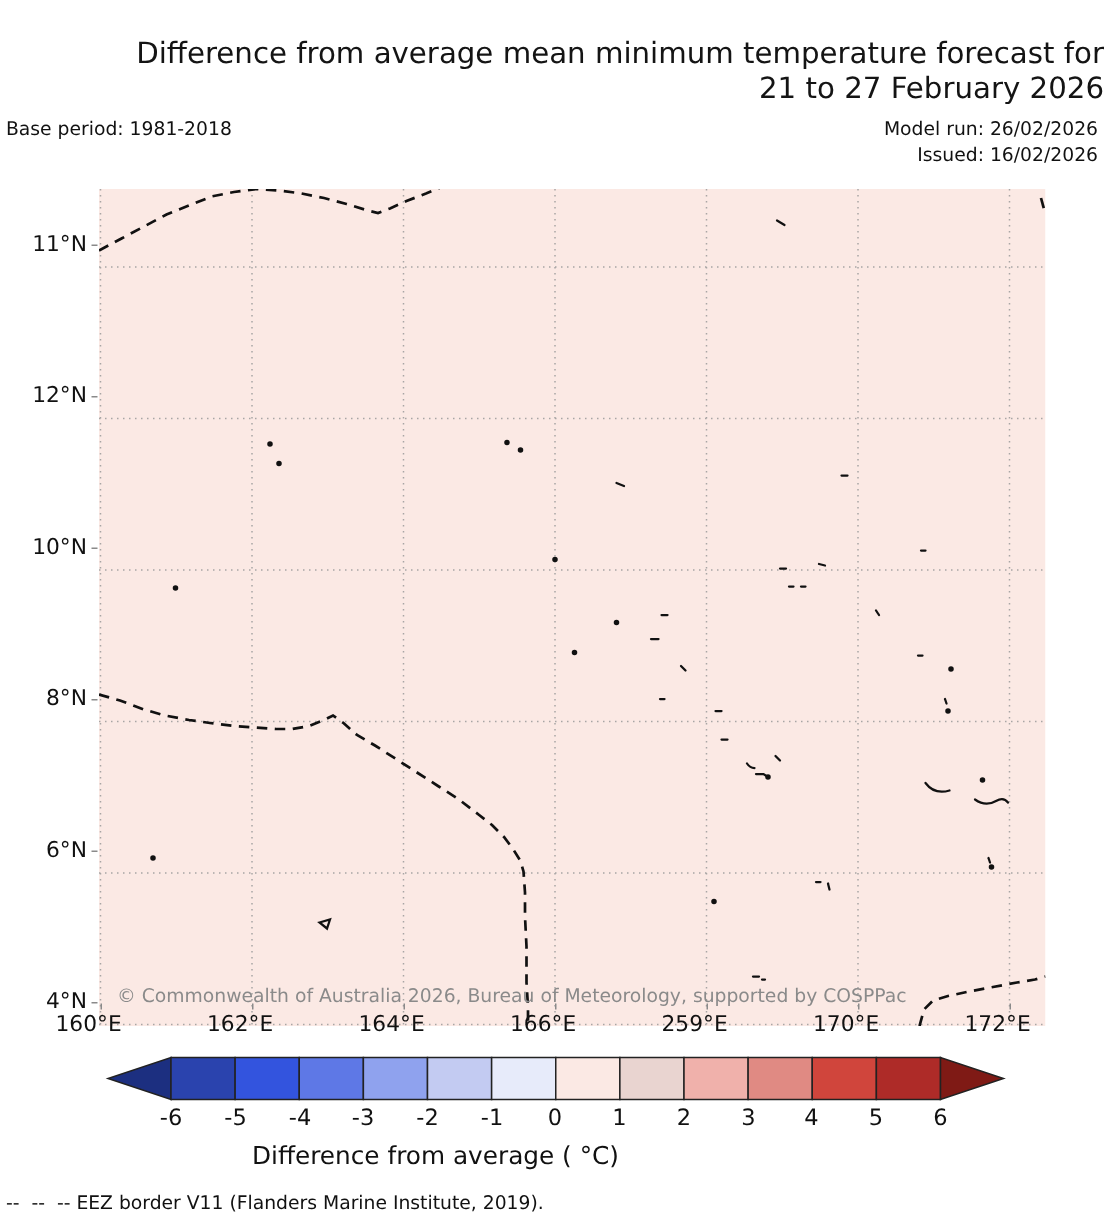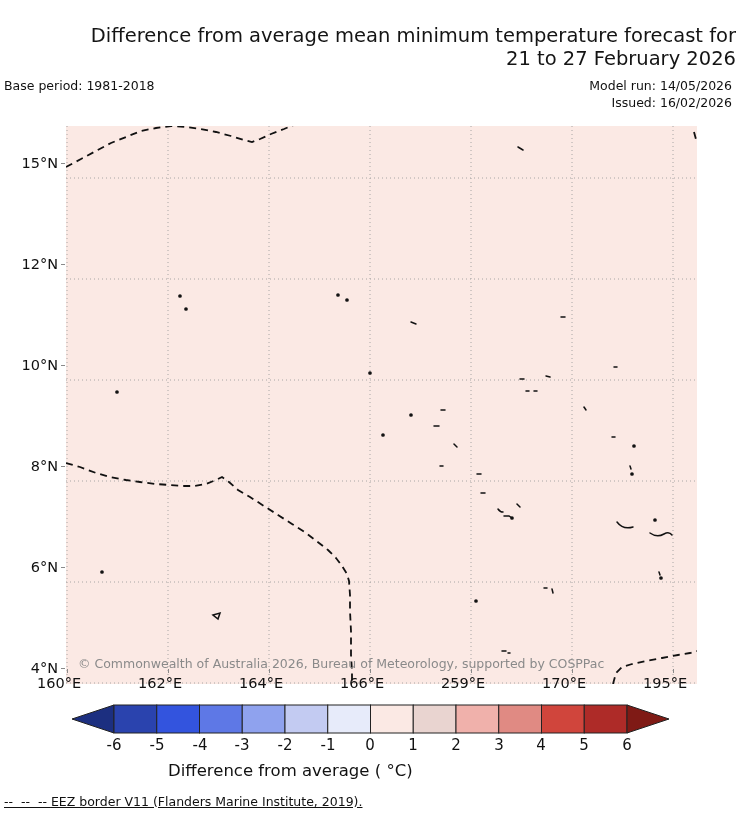--- a/index.html
+++ b/index.html
@@ -10,39 +10,39 @@
   .meta{position:absolute;font-size:12.5px;line-height:17px;color:#111;}
   .meta-left{left:4px;top:77px;text-align:left;}
   .meta-right{right:4px;top:77px;text-align:right;}
   .map-wrap{position:absolute;left:66px;top:126px;width:546px;height:558px;}
   .ytick{position:absolute;left:0;width:58px;text-align:right;font-size:14.5px;
          height:16px;line-height:16px;color:#111;}
   .xtick{position:absolute;width:60px;text-align:left;font-size:14.5px;top:675px;color:#111;}
   .cbtick{position:absolute;width:40px;text-align:center;font-size:15px;top:736px;color:#111;}
   .cb-label{position:absolute;left:168px;top:761px;width:400px;text-align:left;
             font-size:16.5px;color:#111;}
-  .footer{position:absolute;left:4px;top:794px;font-size:12.5px;color:#111;white-space:pre;text-decoration:underline;}
+  .footer{position:absolute;left:4px;top:794px;font-size:12.5px;color:#111;white-space:pre;}
   .tick-mark-x{position:absolute;width:1px;height:4px;background:#8a8a8a;top:669px;}
   .tick-mark-y{position:absolute;height:1px;width:4px;background:#8a8a8a;left:61px;}
 </style>
 </head>
 <body>
 
 <div class="page">
 
   <div class="title">
     <div>Difference from average mean minimum temperature forecast for</div>
     <div>21 to 27 February 2026</div>
   </div>
 
   <div class="meta meta-left">
     <div>Base period: 1981-2018</div>
   </div>
   <div class="meta meta-right">
-    <div>Model run: 14/05/2026</div>
+    <div>Model run: 26/02/2026</div>
     <div>Issued: 16/02/2026</div>
   </div>
 
   <div class="map-wrap">
     <svg width="631" height="558" viewBox="0 0 631 558">
       <rect x="0" y="0" width="631" height="558" fill="#fbe9e4"></rect>
 
       <g stroke="#9a9a9a" stroke-width="1" stroke-dasharray="1 3" opacity="0.85">
         <line x1="1" y1="0" x2="1" y2="558"></line>
         <line x1="102" y1="0" x2="102" y2="558"></line>
@@ -109,34 +109,34 @@
           <path d="M551,396 q6,8 16,5"></path>
           <path d="M584,407 q7,5 14,1 q5,-3 8,1"></path>
           <path d="M147,489 l7,-2 l-2,6 z"></path>
         </g>
       </g>
 
       <text x="12" y="542" font-size="12.5" fill="#8a8a8a">© Commonwealth of Australia 2026, Bureau of Meteorology, supported by COSPPac</text>
     </svg>
   </div>
 
-  <div class="ytick" style="top:155px">15°N</div>
+  <div class="ytick" style="top:155px">11°N</div>
   <div class="ytick" style="top:256px">12°N</div>
   <div class="ytick" style="top:357px">10°N</div>
   <div class="ytick" style="top:458px">8°N</div>
   <div class="ytick" style="top:559px">6°N</div>
   <div class="ytick" style="top:660px">4°N</div>
 
   <div class="xtick" style="left:37px">160°E</div>
   <div class="xtick" style="left:138px">162°E</div>
   <div class="xtick" style="left:239px">164°E</div>
   <div class="xtick" style="left:340px">166°E</div>
   <div class="xtick" style="left:441px">259°E</div>
   <div class="xtick" style="left:542px">170°E</div>
-  <div class="xtick" style="left:643px">195°E</div>
+  <div class="xtick" style="left:643px">172°E</div>
 
   <div class="tick-mark-x" style="left:67px"></div>
   <div class="tick-mark-x" style="left:168px"></div>
   <div class="tick-mark-x" style="left:269px"></div>
   <div class="tick-mark-x" style="left:370px"></div>
   <div class="tick-mark-x" style="left:471px"></div>
   <div class="tick-mark-x" style="left:572px"></div>
   <div class="tick-mark-x" style="left:673px"></div>
   <div class="tick-mark-y" style="top:163px"></div>
   <div class="tick-mark-y" style="top:264px"></div>

